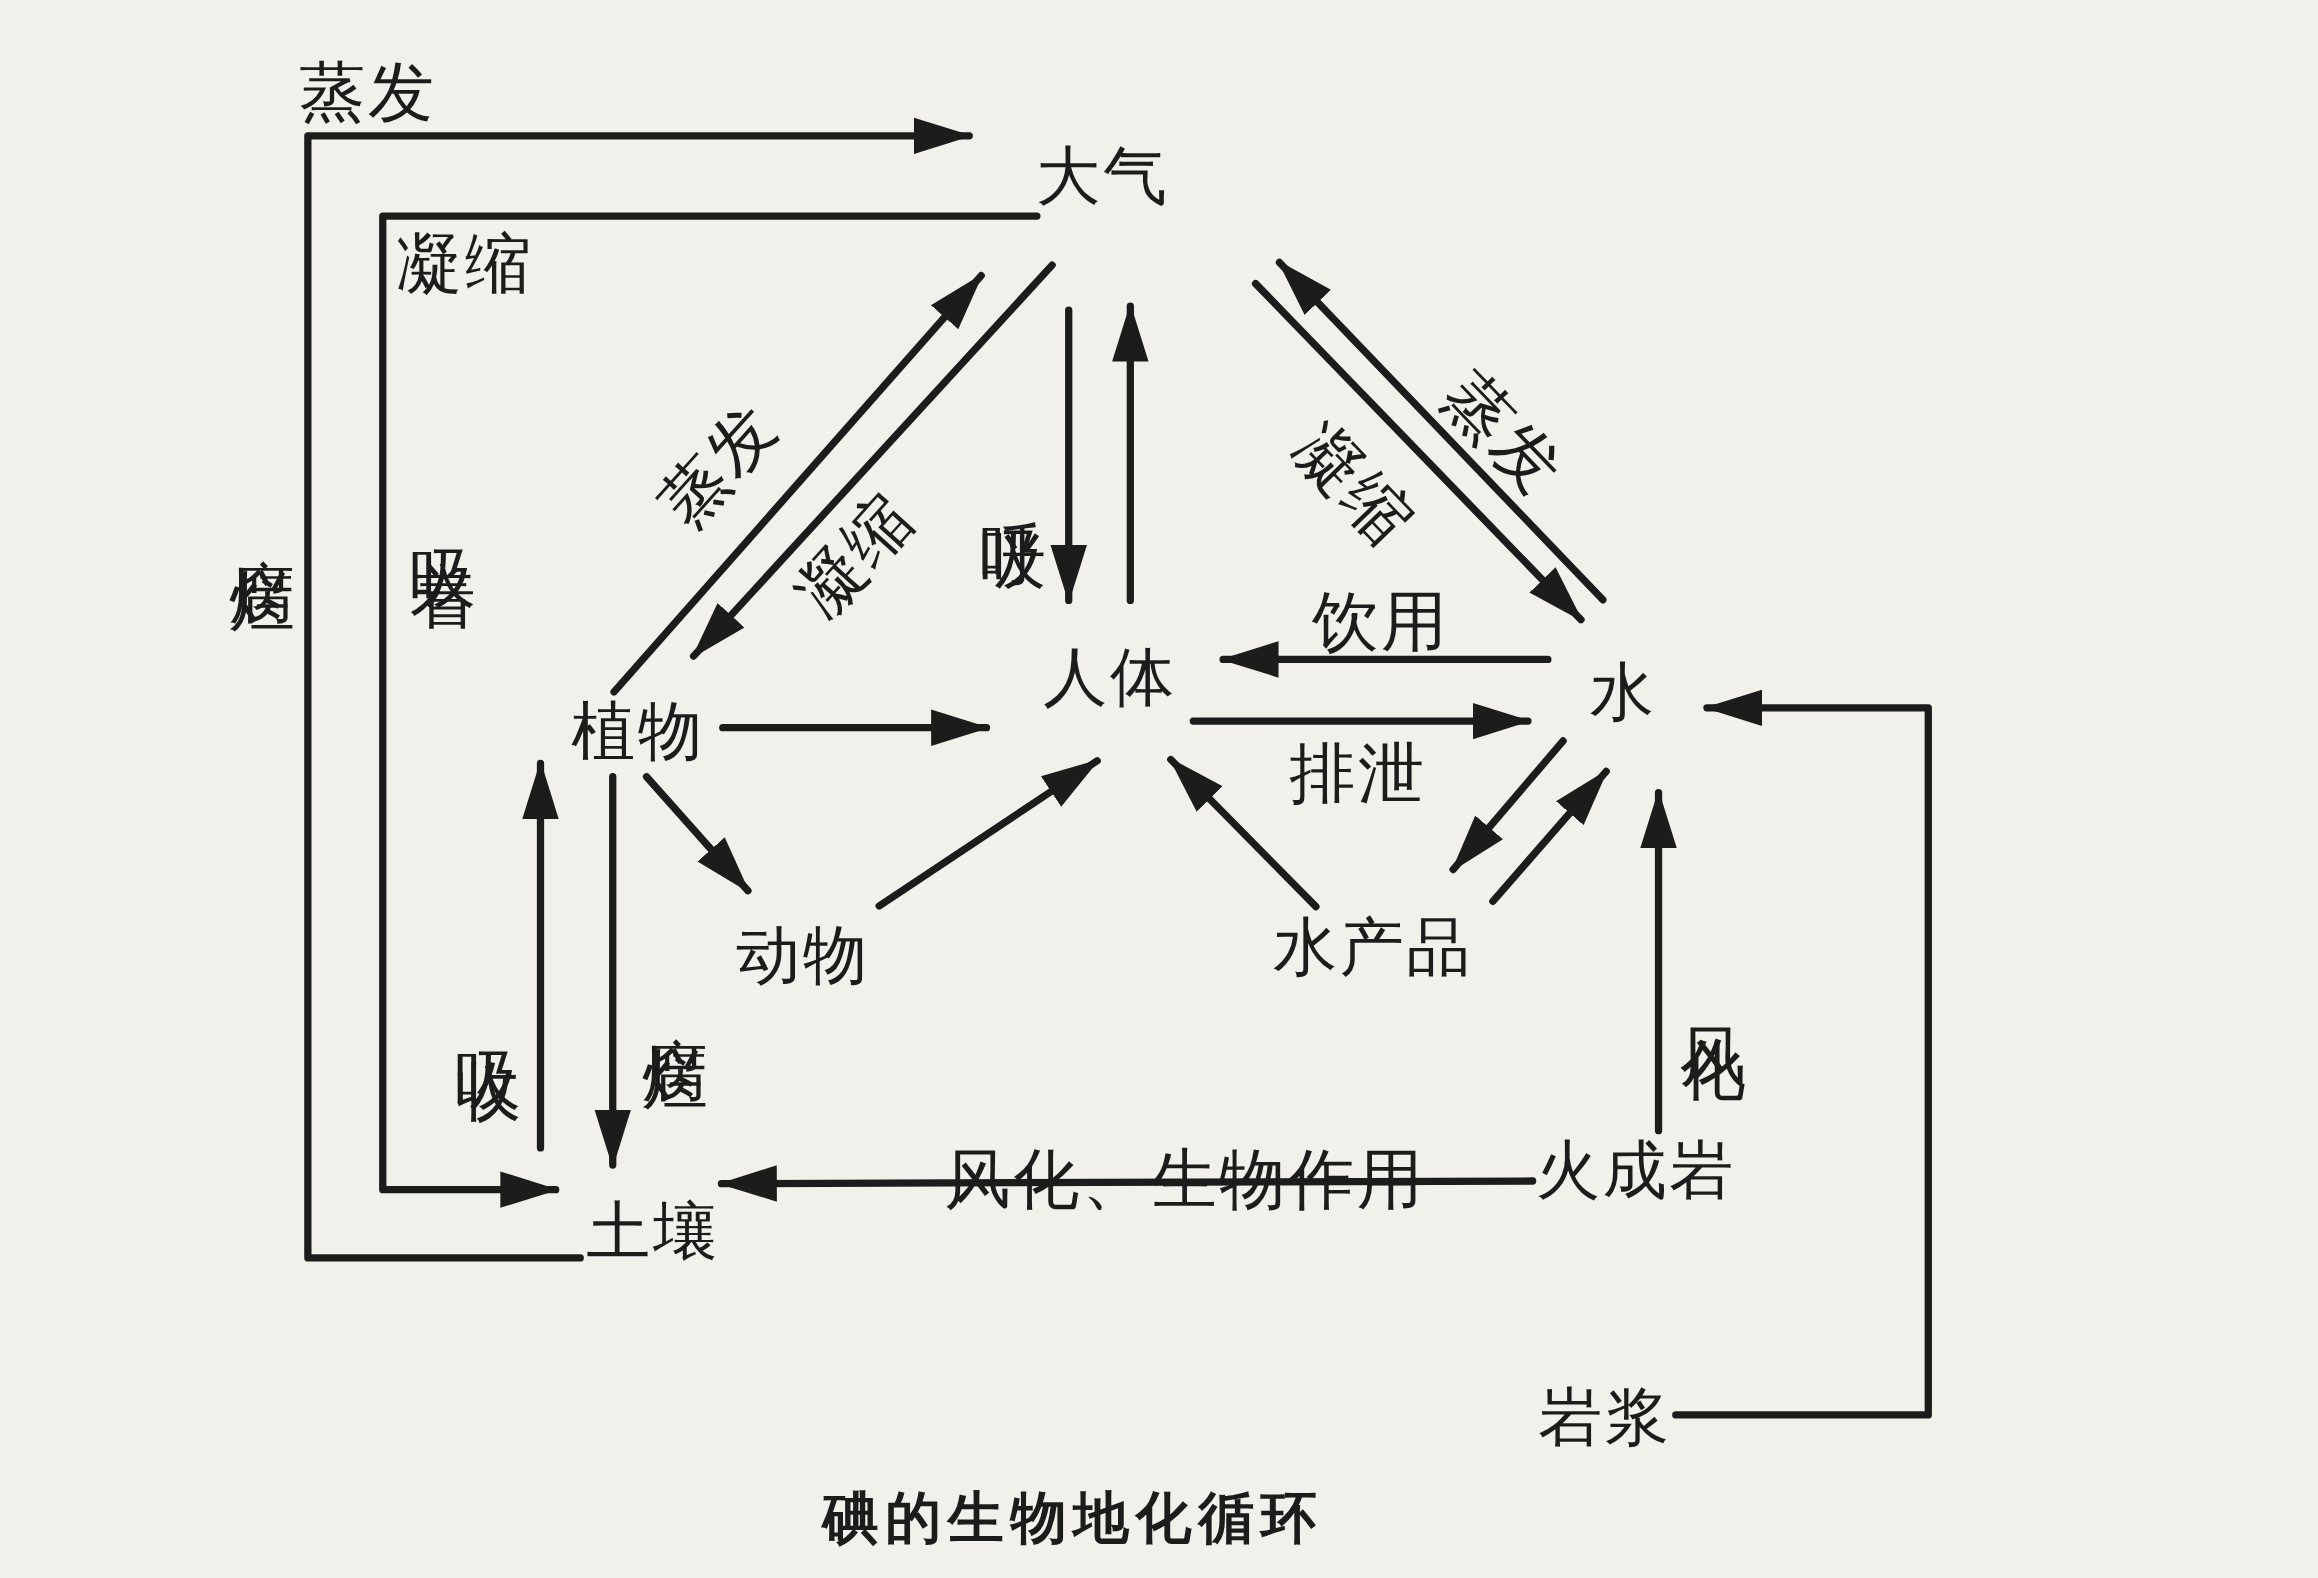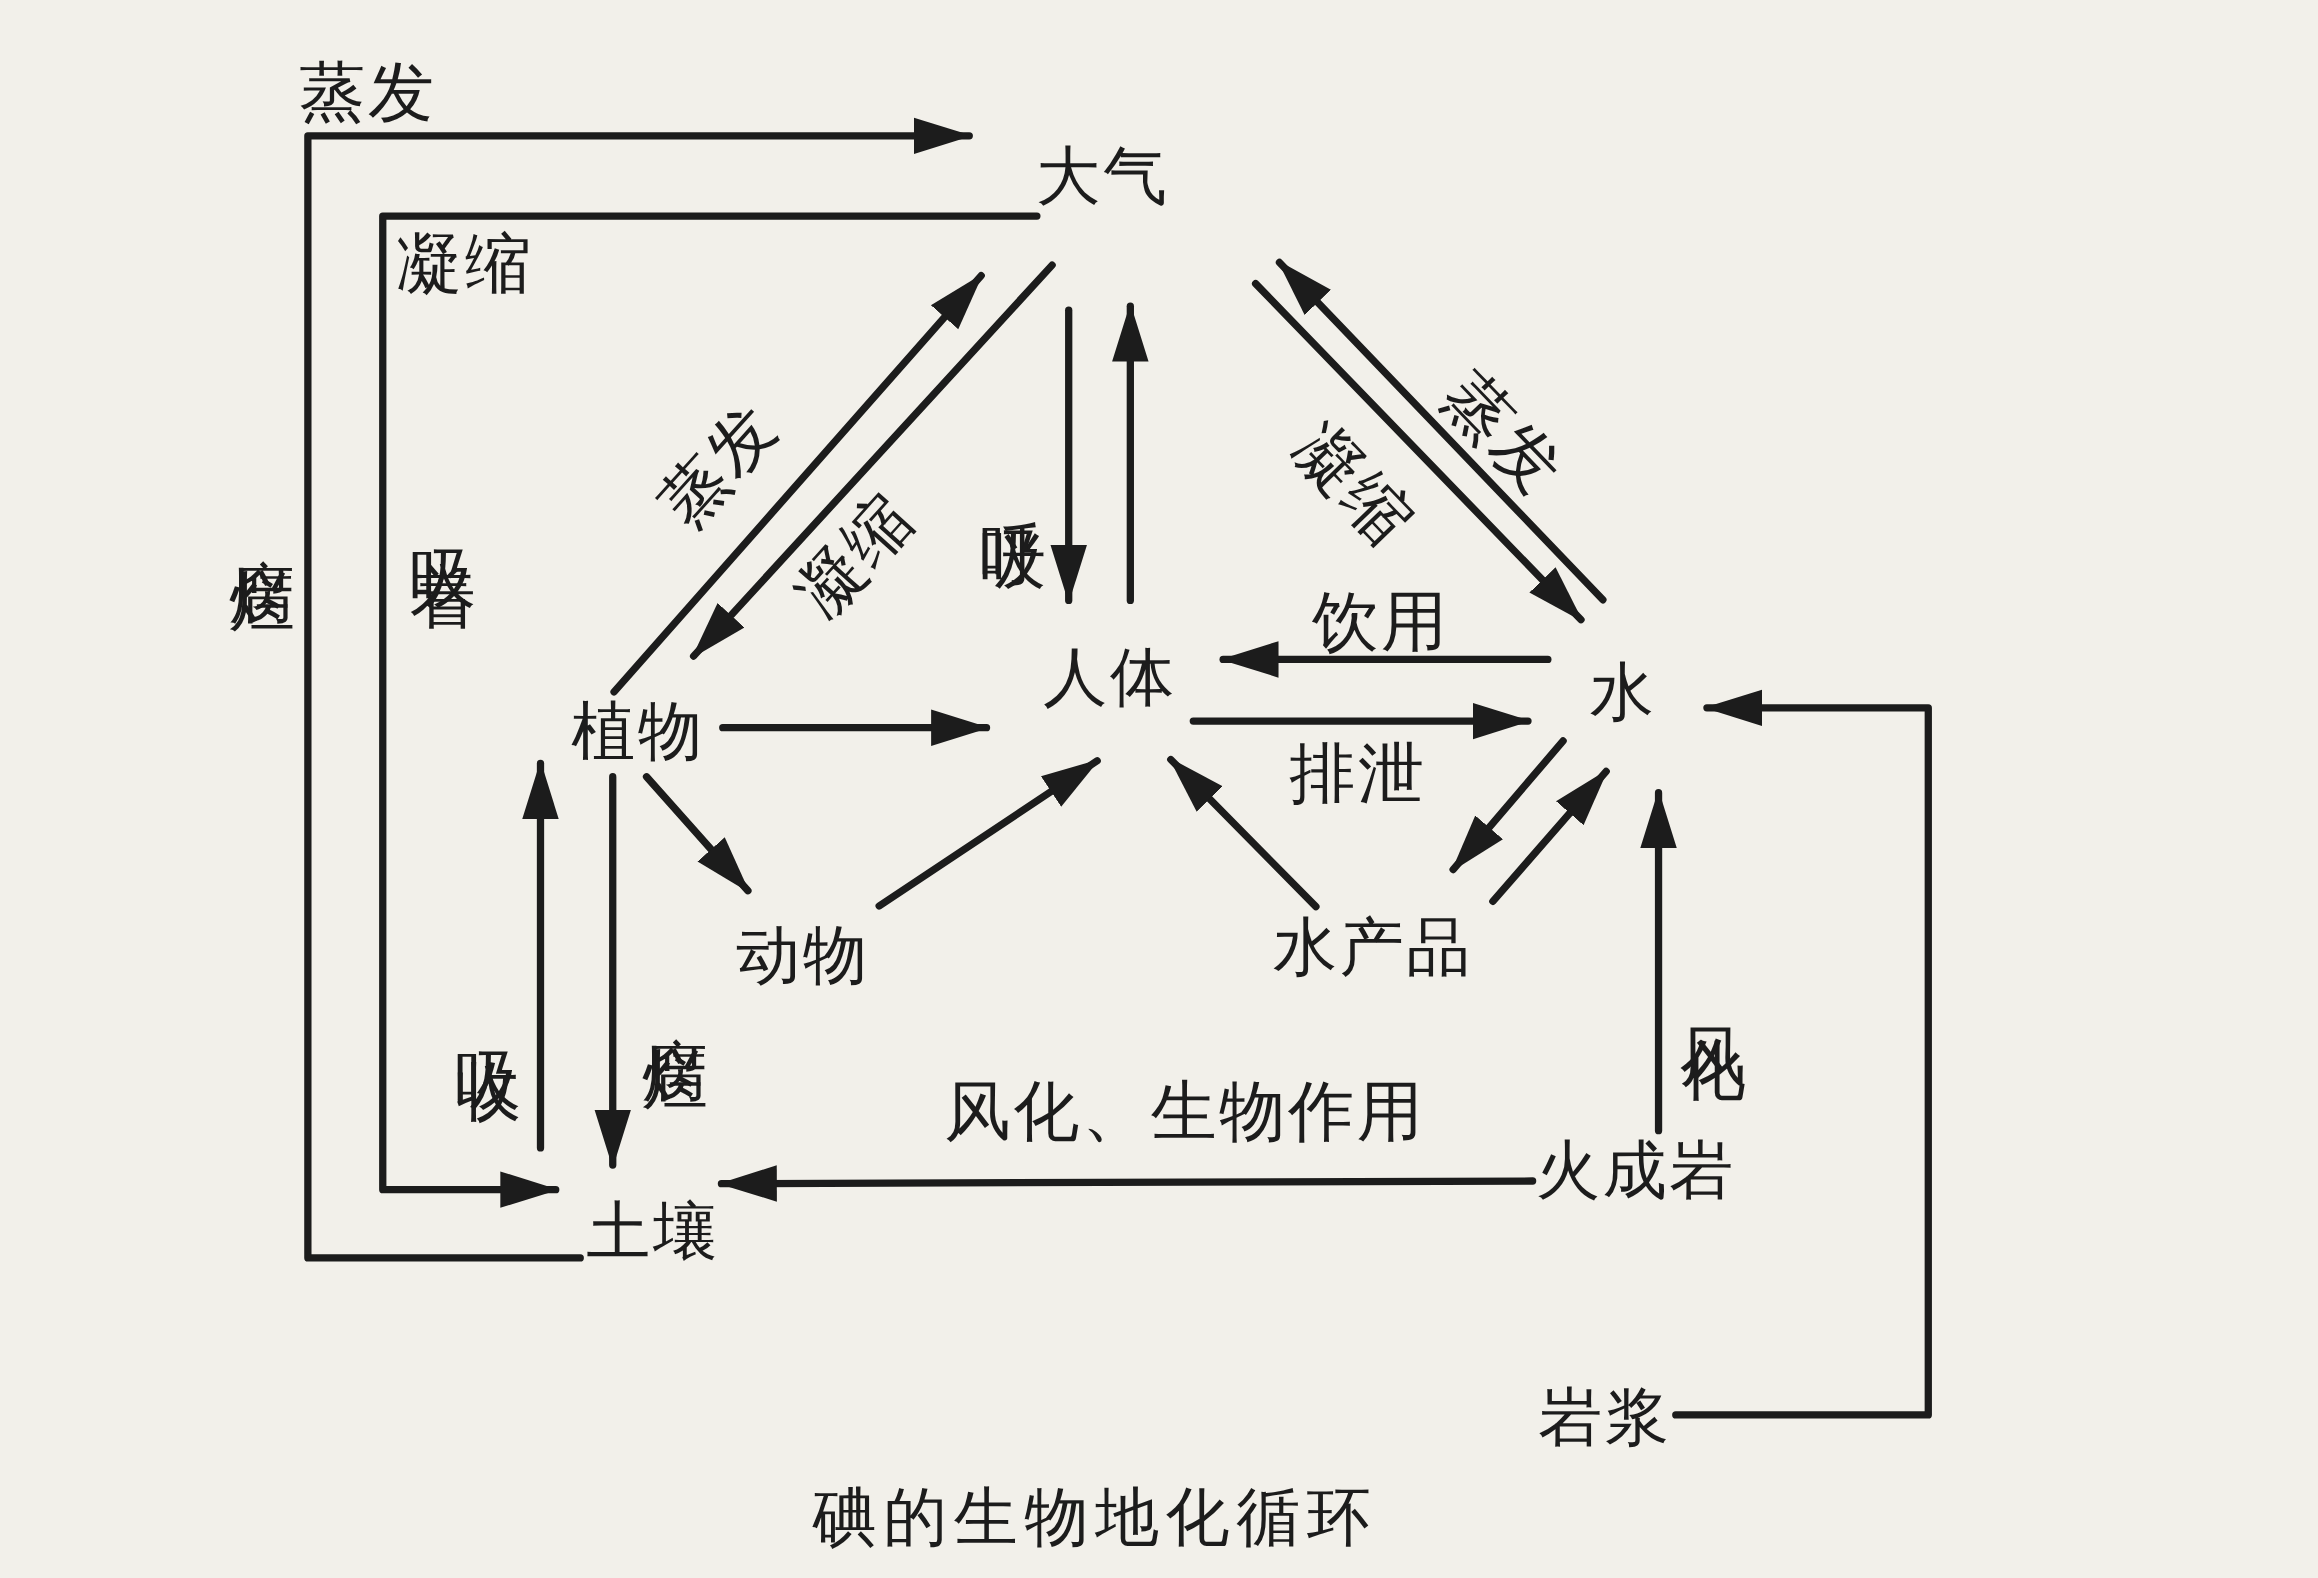--- a/index.html
+++ b/index.html
@@ -24,21 +24,21 @@
   }
   .node{font-size:64px;}
   .v{
     writing-mode:vertical-rl;
     text-orientation:upright;
     letter-spacing:10.6px;
     white-space:normal;
   }
   .r-left{transform:translate(-50%,-50%) rotate(-48deg);}
   .r-right{transform:translate(-50%,-50%) rotate(46deg);}
-  .title{font-size:64px;font-weight:normal;letter-spacing:6.6px;margin-left:22px;}
+  .title{font-size:56px;font-weight:bold;letter-spacing:6.6px;}
 </style>
 </head>
 <body>
 
 <div class="canvas">
 
   <svg viewBox="0 0 3498 2381">
     <defs>
       <marker id="ah" markerWidth="8.5" markerHeight="6" refX="7.6" refY="3" orient="auto" markerUnits="strokeWidth">
         <path d="M0,0.5 L8,3 L0,5.5 Z" fill="#1c1c1c"></path>
@@ -107,18 +107,18 @@
   <div class="lbl r-left" style="left:719px;top:465px">蒸发</div>
   <div class="lbl r-left" style="left:855px;top:555px">凝缩</div>
   <div class="lbl v" style="left:1013px;top:478px">呼吸</div>
   <div class="lbl r-right" style="left:1354px;top:485px">凝缩</div>
   <div class="lbl r-right" style="left:1503px;top:434px">蒸发</div>
   <div class="lbl" style="left:1381px;top:622px">饮用</div>
   <div class="lbl" style="left:1358px;top:774px">排泄</div>
   <div class="lbl v" style="left:488px;top:1010px">吸收</div>
   <div class="lbl v" style="left:675px;top:994px">腐烂</div>
   <div class="lbl v" style="left:1713px;top:986px">风化</div>
-  <div class="lbl" style="left:1185px;top:1112px">风化、生物作用</div>
+  <div class="lbl" style="left:1185px;top:1180px">风化、生物作用</div>
 
   <div class="lbl title" style="left:1073px;top:1518px">碘的生物地化循环</div>
 
 </div>
 
 
 </body></html>

